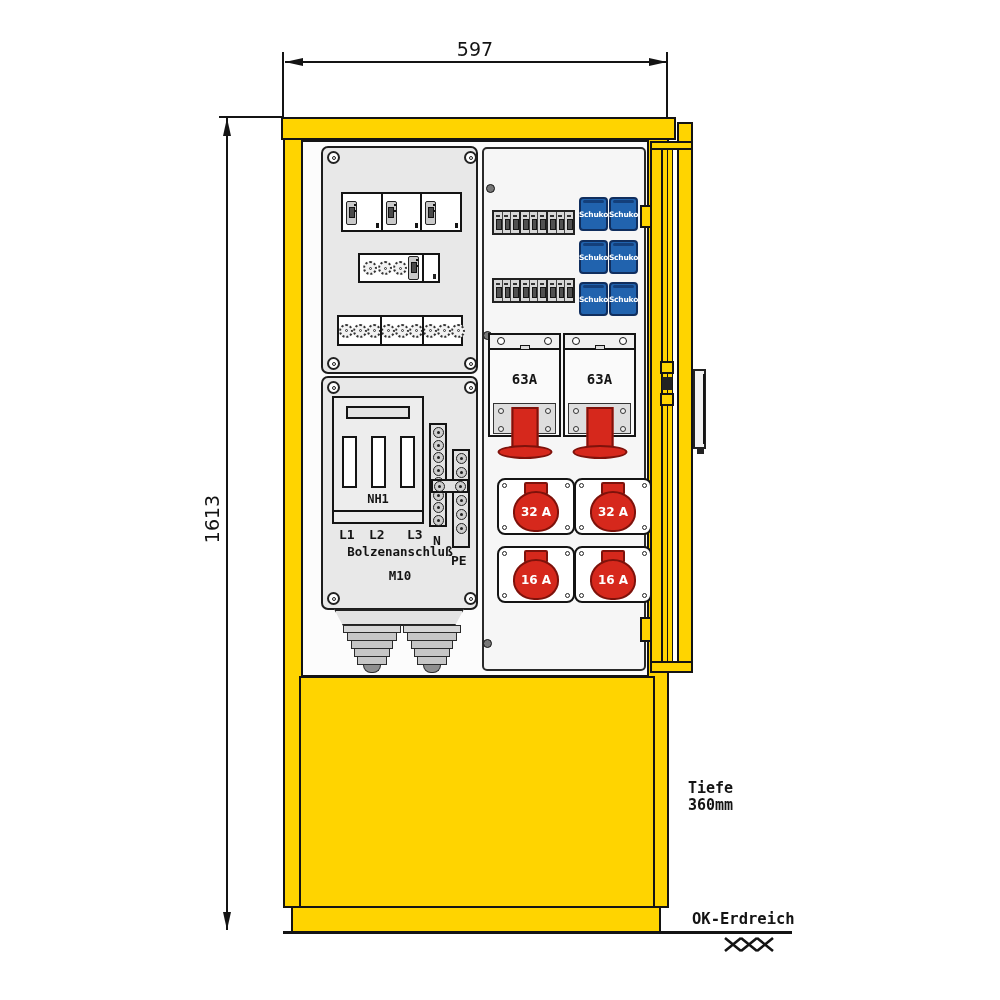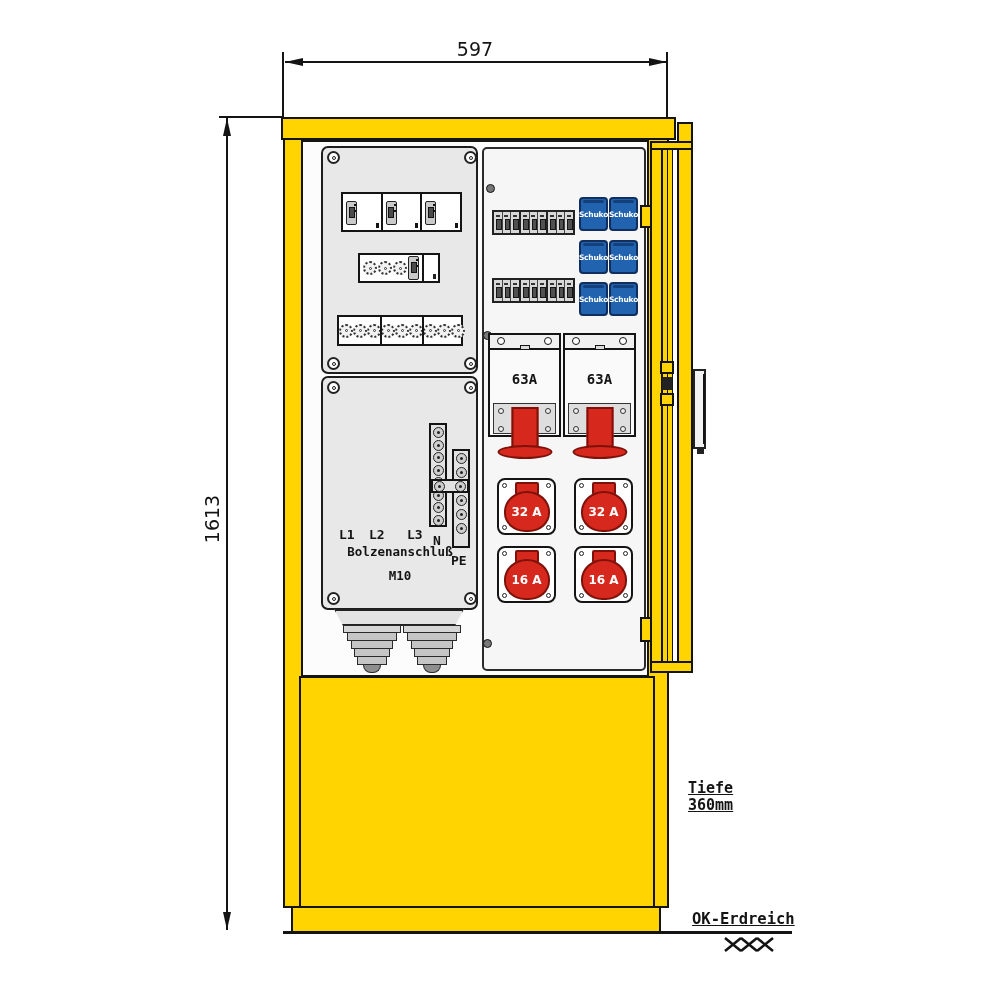--- a/index.html
+++ b/index.html
@@ -72,31 +72,31 @@
   .u63-oscr{position:absolute;top:2px;width:8px;height:8px;border:1.5px solid #141414;border-radius:50%;background:#fff;box-sizing:border-box;}
   .u63-notch{position:absolute;top:10px;left:50%;transform:translateX(-50%);width:10px;height:5px;border:1.5px solid #141414;background:#ddd;box-sizing:border-box;}
   .u63-lab{position:absolute;left:0;right:0;top:36px;text-align:center;font:600 14px "DejaVu Sans Mono",monospace;}
   .u63-plate{position:absolute;left:3px;right:3px;top:68px;height:31px;background:#dedede;border:1.5px solid #333;box-sizing:border-box;}
   .u63-pd{position:absolute;width:6px;height:6px;border:1.2px solid #333;border-radius:50%;background:#eee;box-sizing:border-box;}
   .u63-trap{position:absolute;left:50%;transform:translateX(-50%);top:72px;width:27px;height:44px;
             background:var(--cee-red,#d6281c);border:2px solid var(--cee-red-dark,#7e120b);box-sizing:border-box;z-index:2;}
   .u63-flange{position:absolute;left:50%;transform:translateX(-50%);top:110px;width:55px;height:14px;
              background:var(--cee-red,#d6281c);border:2px solid var(--cee-red-dark,#7e120b);border-radius:50%;box-sizing:border-box;z-index:2;}
   
-  .cee{position:absolute;width:59px;height:57px;background:#fff;border:2.5px solid #141414;border-radius:8px;box-sizing:border-box;}
+  .cee{position:absolute;width:78px;height:57px;background:#fff;border:2.5px solid #141414;border-radius:8px;box-sizing:border-box;}
   .cs{position:absolute;width:5px;height:5px;border:1.2px solid #222;border-radius:50%;background:#fff;box-sizing:border-box;}
   .cee-tab{position:absolute;left:50%;transform:translateX(-50%);top:2px;width:24px;height:13px;
            background:var(--cee-red,#d6281c);border:2px solid var(--cee-red-dark,#7e120b);border-radius:2px;box-sizing:border-box;}
   .cee-body{position:absolute;left:50%;transform:translateX(-50%);top:11px;width:46px;height:41px;
             background:var(--cee-red,#d6281c);border:2px solid var(--cee-red-dark,#7e120b);border-radius:50% 50% 46% 46%;
             display:flex;align-items:center;justify-content:center;color:#fff;font:bold 12px "DejaVu Sans",sans-serif;box-sizing:border-box;}
   
   .handle{position:absolute;background:#f2f2f2;border:2px solid #222;box-sizing:border-box;}
   .dark{position:absolute;background:#222;}
-  .note{position:absolute;font:600 15px "DejaVu Sans Mono",monospace;line-height:17px;color:#141414;text-decoration:underline;}
+  .note{position:absolute;font:600 15px "DejaVu Sans Mono",monospace;line-height:17px;color:#141414;}
 </style>
 </head>
 <body>
 
 <div class="canvas">
 
   <div class="ln" style="left:282px;top:52px;width:2px;height:65px"></div>
   <div class="ln" style="left:666px;top:52px;width:2px;height:65px"></div>
   <div class="ln" style="left:285px;top:61px;width:382px;height:2px"></div>
   <span class="arr arr-left" style="left:285px;top:58px"></span>
@@ -154,20 +154,28 @@
     <span class="vdiv" style="left:41px"></span>
     <span class="vdiv" style="left:83px"></span>
   </div>
 
   <div class="panel" style="left:321px;top:376px;width:157px;height:234px"></div>
   <span class="screw" style="left:327px;top:381px"></span>
   <span class="screw" style="left:464px;top:381px"></span>
   <span class="screw" style="left:327px;top:592px"></span>
   <span class="screw" style="left:464px;top:592px"></span>
 
+  <div class="nh" style="left:332px;top:396px;width:92px;height:128px">
+    <div class="nh-tbar"></div>
+    <div class="nh-slot" style="left:8px"></div>
+    <div class="nh-slot" style="left:37px"></div>
+    <div class="nh-slot" style="left:66px"></div>
+    <div class="nh-lbl">NH1</div>
+    <div class="nh-bline"></div>
+  </div>
 
   <span class="ph-lbl" style="left:339px;top:527px">L1</span>
   <span class="ph-lbl" style="left:369px;top:527px">L2</span>
   <span class="ph-lbl" style="left:407px;top:527px">L3</span>
   <div class="txt-c" style="left:320px;top:544px;width:160px">Bolzenanschluß</div>
   <div class="txt-c" style="left:320px;top:568px;width:160px">M10</div>
 
   <div class="term" style="left:429px;top:423px;height:104px;gap:1.5px">
     <span class="tcirc"></span>
       <span class="tcirc"></span>

